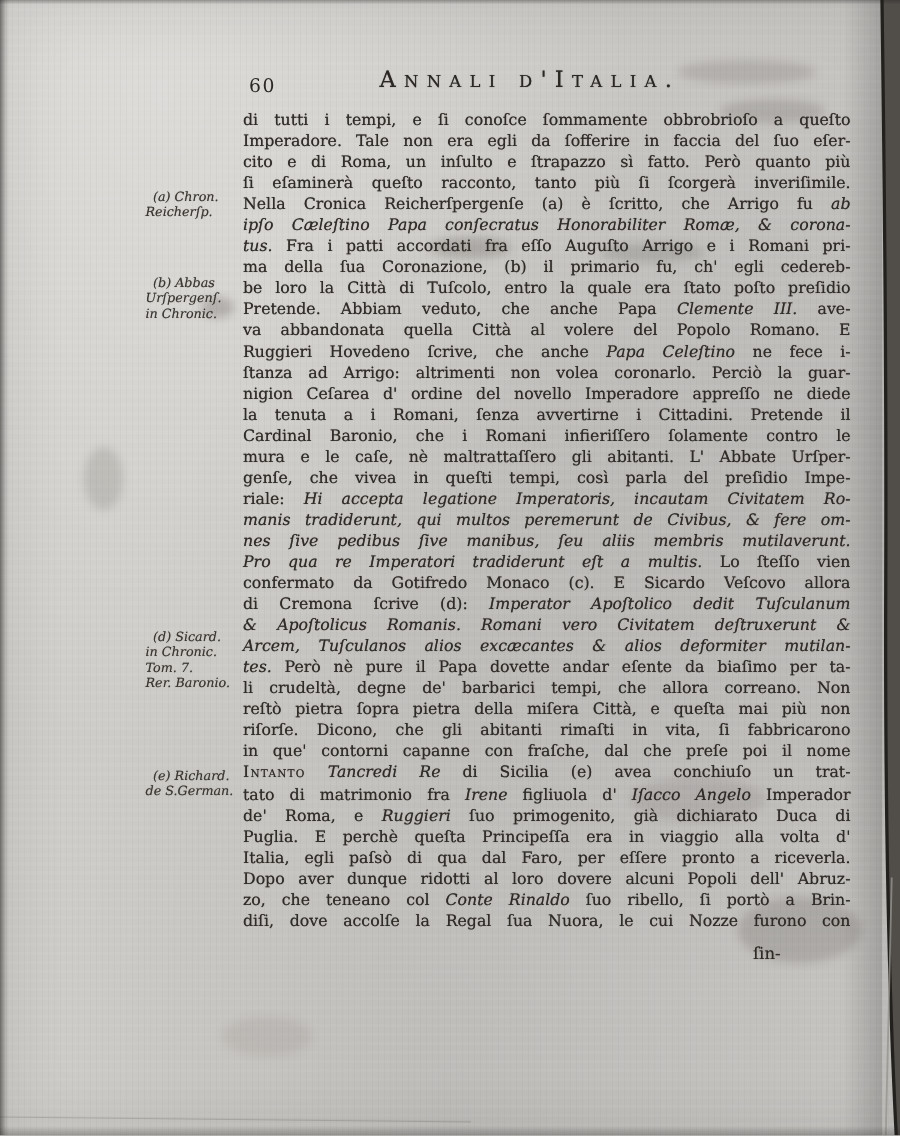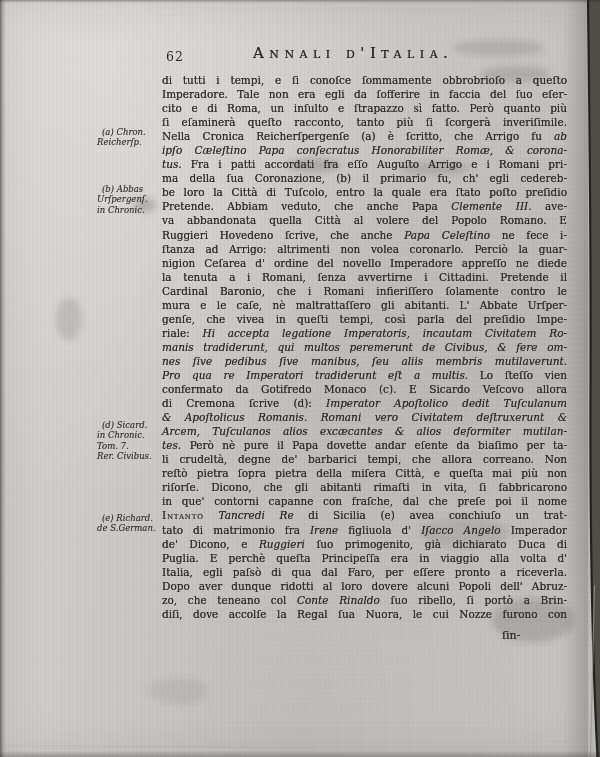--- a/index.html
+++ b/index.html
@@ -65,39 +65,39 @@
     background:linear-gradient(to bottom,transparent 40%,rgba(70,64,58,0.42) 52%,transparent 64%);
     transform:rotate(0.6deg);filter:blur(0.4px);pointer-events:none;}
 </style>
 </head>
 <body>
 
 <div class="page">
   <div class="texture"></div>
 
   <div>
-    <span class="pagenum">62</span>
+    <span class="pagenum">60</span>
     <span class="title">Annali d'Italia.</span>
   </div>
 
   <div class="margin-notes">
       <div class="note" style="top: 127px;">
         <div>(a) Chron.</div>
         <div>Reicherſp.</div>
       </div>
       <div class="note" style="top: 184px;">
         <div>(b) Abbas</div>
         <div>Urſpergenſ.</div>
         <div>in Chronic.</div>
       </div>
       <div class="note" style="top: 420px;">
         <div>(d) Sicard.</div>
         <div>in Chronic.</div>
         <div>Tom. 7.</div>
-        <div>Rer. Civibus.</div>
+        <div>Rer. Baronio.</div>
       </div>
       <div class="note" style="top: 513px;">
         <div>(e) Richard.</div>
         <div>de S.German.</div>
       </div>
     </div>
   <div class="body-text">
       <div class="line"><span class="r">di tutti i tempi, e ſi conoſce ſommamente obbrobrioſo a queſto</span></div>
       <div class="line"><span class="r">Imperadore. Tale non era egli da ſofferire in faccia del ſuo eſer-</span></div>
       <div class="line"><span class="r">cito e di Roma, un inſulto e ſtrapazzo sì fatto. Però quanto più</span></div>
@@ -124,21 +124,21 @@
       <div class="line"><span class="r">di Cremona ſcrive (d): </span><span class="i">Imperator Apoſtolico dedit Tuſculanum</span></div>
       <div class="line"><span class="i">&amp; Apoſtolicus Romanis. Romani vero Civitatem deſtruxerunt &amp;</span></div>
       <div class="line"><span class="i">Arcem, Tuſculanos alios excæcantes &amp; alios deformiter mutilan-</span></div>
       <div class="line"><span class="i">tes.</span><span class="r"> Però nè pure il Papa dovette andar eſente da biaſimo per ta-</span></div>
       <div class="line"><span class="r">li crudeltà, degne de' barbarici tempi, che allora correano. Non</span></div>
       <div class="line"><span class="r">reſtò pietra ſopra pietra della miſera Città, e queſta mai più non</span></div>
       <div class="line"><span class="r">riſorſe. Dicono, che gli abitanti rimaſti in vita, ſi fabbricarono</span></div>
       <div class="line"><span class="r">in que' contorni capanne con fraſche, dal che preſe poi il nome</span></div>
       <div class="line"><span class="sc">Intanto</span><span class="r"> </span><span class="i">Tancredi Re</span><span class="r"> di Sicilia (e) avea conchiuſo un trat-</span></div>
       <div class="line"><span class="r">tato di matrimonio fra </span><span class="i">Irene</span><span class="r"> figliuola d' </span><span class="i">Iſacco Angelo</span><span class="r"> Imperador</span></div>
-      <div class="line"><span class="r">de' Dicono, e </span><span class="i">Ruggieri</span><span class="r"> ſuo primogenito, già dichiarato Duca di</span></div>
+      <div class="line"><span class="r">de' Roma, e </span><span class="i">Ruggieri</span><span class="r"> ſuo primogenito, già dichiarato Duca di</span></div>
       <div class="line"><span class="r">Puglia. E perchè queſta Principeſſa era in viaggio alla volta d'</span></div>
       <div class="line"><span class="r">Italia, egli paſsò di qua dal Faro, per eſſere pronto a riceverla.</span></div>
       <div class="line"><span class="r">Dopo aver dunque ridotti al loro dovere alcuni Popoli dell' Abruz-</span></div>
       <div class="line"><span class="r">zo, che teneano col </span><span class="i">Conte Rinaldo</span><span class="r"> ſuo ribello, ſi portò a Brin-</span></div>
       <div class="line"><span class="r">diſi, dove accolſe la Regal ſua Nuora, le cui Nozze furono con</span></div>
     </div>
   <div class="catchword">ſin-</div>
 
   <div class="stain s1"></div>
   <div class="stain s2"></div>

